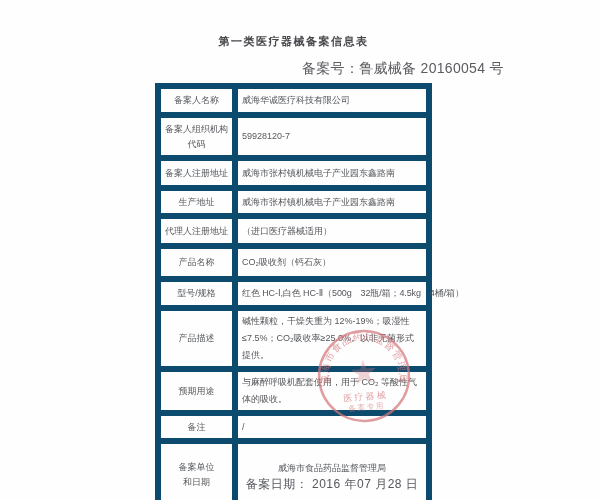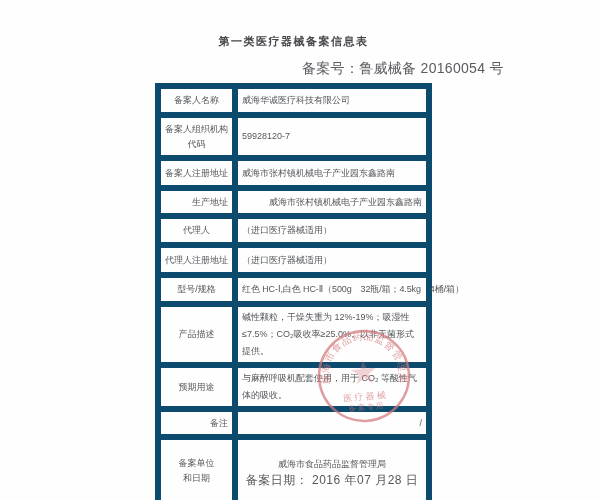--- a/index.html
+++ b/index.html
@@ -48,21 +48,21 @@
     line-height:15px;
   }
   td.val{
     padding-left:9px;
     line-height:17px;
     margin-left:20px;
   }
   tr.h21 td{height:19px;}
   tr.h35 td{height:33px;}
   tr.h22 td{height:20px;}
-  tr.h20 td{height:18px;text-align:right;}
+  tr.h20 td{height:18px;}
   tr.h25 td{height:23px;}
   tr.h40 td{height:38px;}
   tr.h60 td{height:58px;}
   .tight{white-space:nowrap;font-size:8.5px;letter-spacing:-0.1px;}
   .unit-cell{text-align:center;padding-left:4px;}
   .unit-line{display:block;font-size:9px;line-height:16px;margin-top:2px;}
   .date-line{display:block;font-size:12px;line-height:16px;letter-spacing:0.5px;}
   .seal{
     position:absolute;
     left:316px;top:328px;
@@ -92,27 +92,27 @@
     <td class="val">59928120-7</td>
   </tr>
   <tr class="h22">
     <td class="lbl">备案人注册地址</td>
     <td class="val">威海市张村镇机械电子产业园东鑫路南</td>
   </tr>
   <tr class="h20">
     <td class="lbl">生产地址</td>
     <td class="val">威海市张村镇机械电子产业园东鑫路南</td>
   </tr>
-  <tr class="h21">
-    <td class="lbl">代理人</td>
-    <td class="val">（进口医疗器械适用）</td>
-  </tr>
   <tr class="h22">
     <td class="lbl">代理人注册地址</td>
     <td class="val">（进口医疗器械适用）</td>
+  </tr>
+  <tr class="h25">
+    <td class="lbl">产品名称</td>
+    <td class="val">CO₂吸收剂（钙石灰）</td>
   </tr>
   <tr class="h21">
     <td class="lbl">型号/规格</td>
     <td class="val tight">红色 HC-Ⅰ,白色 HC-Ⅱ（500g　32瓶/箱；4.5kg　4桶/箱）</td>
   </tr>
   <tr class="h40">
     <td class="lbl">产品描述</td>
     <td class="val">碱性颗粒，干燥失重为 12%-19%；吸湿性≤7.5%；CO₂吸收率≥25.0%。以非无菌形式提供。</td>
   </tr>
   <tr class="h22">

